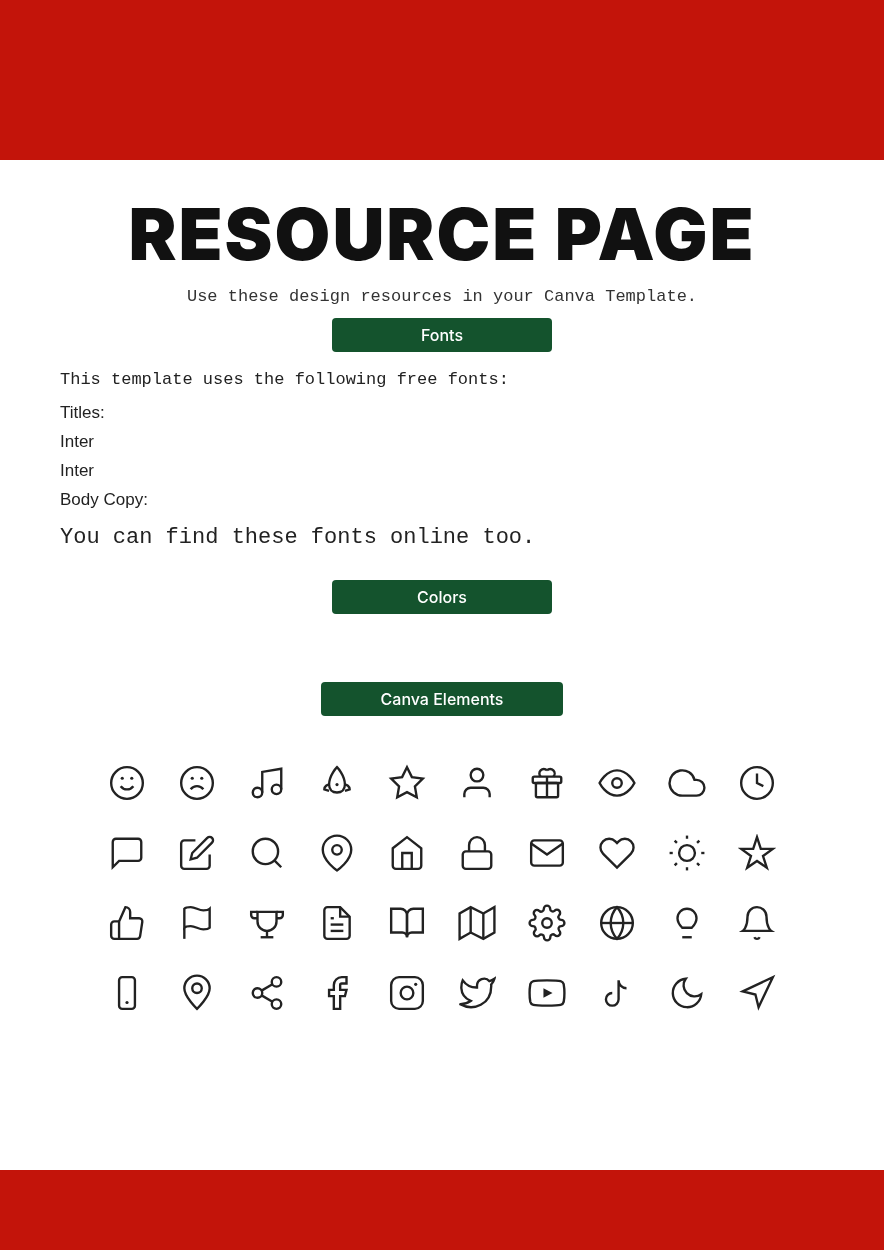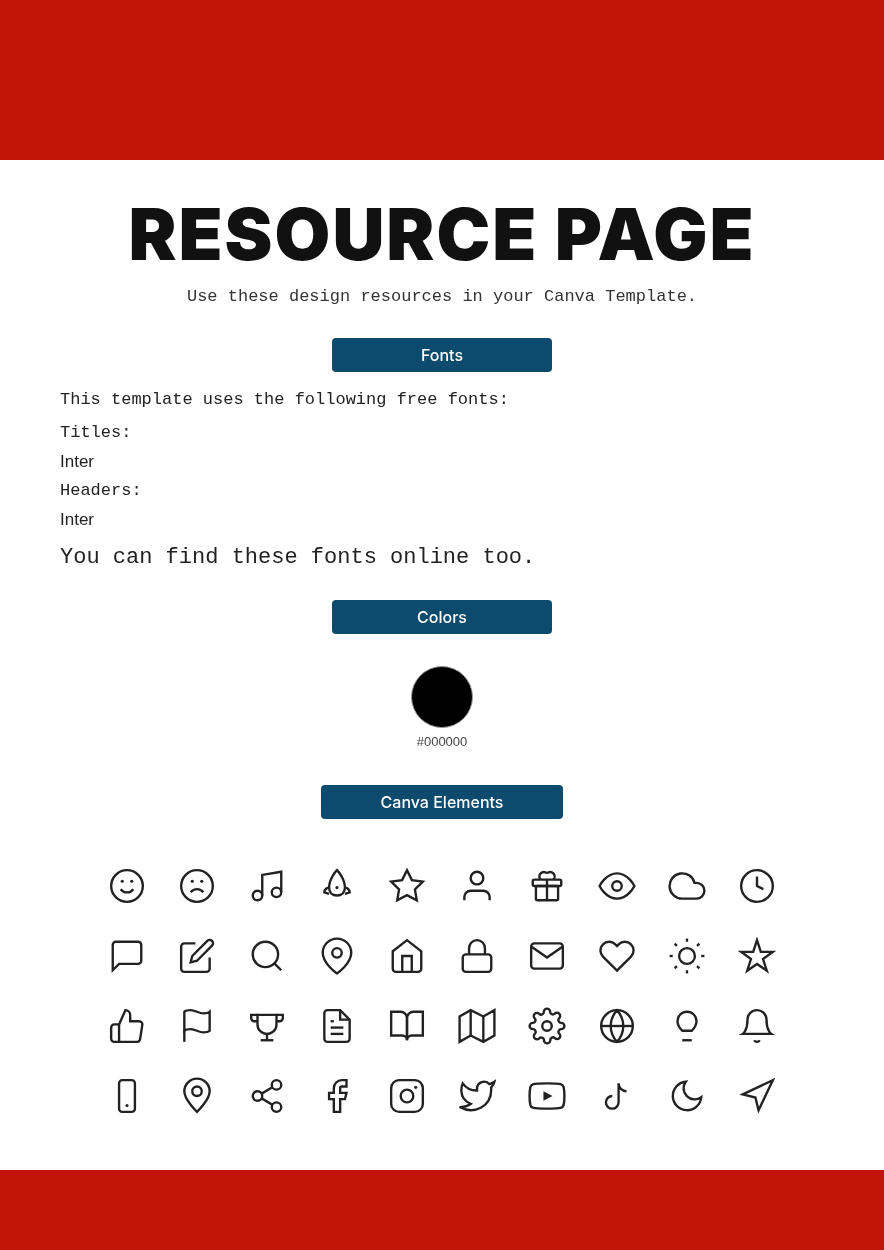--- a/index.html
+++ b/index.html
@@ -31,24 +31,24 @@
       color: #111;
       text-align: center;
       margin-bottom: 10px;
       font-family: 'Inter', Arial, sans-serif;
     }
     .subtitle {
       font-size: 17px;
       color: #333;
       text-align: center;
       font-family: 'Courier New', monospace;
-      margin-bottom: 32px;
+      margin-bottom: 12px;
     }
     .section-badge {
-      background: #0c4a6e;
+      background: #14532d;
       color: #fff;
       font-size: 16px;
       font-weight: 500;
       padding: 7px 60px;
       border-radius: 4px;
       margin-bottom: 18px;
       text-align: center;
       min-width: 220px;
     }
     .fonts-section {
@@ -59,21 +59,21 @@
     .fonts-intro {
       font-size: 17px;
       color: #222;
       margin-bottom: 10px;
       font-family: 'Courier New', monospace;
     }
     .font-row {
       font-size: 17px;
       color: #222;
       line-height: 1.7;
-      font-family: Liberation Mono, monospace;
+      font-family: Liberation Sans, sans-serif;
     }
     .font-name {
       font-size: 17px;
       color: #222;
       line-height: 1.7;
       font-family: Arial, sans-serif;
     }
     .fonts-footer {
       font-size: 22px;
       color: #222;
@@ -154,32 +154,28 @@
 <div class="main-content">
 
   <h1 class="page-title">RESOURCE PAGE</h1>
   <p class="subtitle">Use these design resources in your Canva Template.</p>
 
   <div class="section-badge">Fonts</div>
   <div class="fonts-section">
     <p class="fonts-intro">This template uses the following free fonts:</p>
     <div class="font-row">Titles:</div>
     <div class="font-name">Inter</div>
-    <div class="font-row">Headers:</div>
     <div class="font-name">Inter</div>
+    <div class="font-row">Body Copy:</div>
     <p class="fonts-footer">You can find these fonts online too.</p>
   </div>
 
   <div class="section-badge">Colors</div>
   <div class="colors-section">
     <div class="color-swatches">
-      <div class="swatch-wrap">
-        <div class="swatch" style="background:#000000; border-color:#999;"></div>
-        <span class="swatch-label">#000000</span>
-      </div>
     </div>
   </div>
 
   <div class="section-badge">Canva Elements</div>
   <div class="design-elements-section">
     <div class="icons-grid">
 
       <div class="icon-cell">
         <svg viewBox="0 0 24 24">
             <circle cx="12" cy="12" r="10"></circle>

